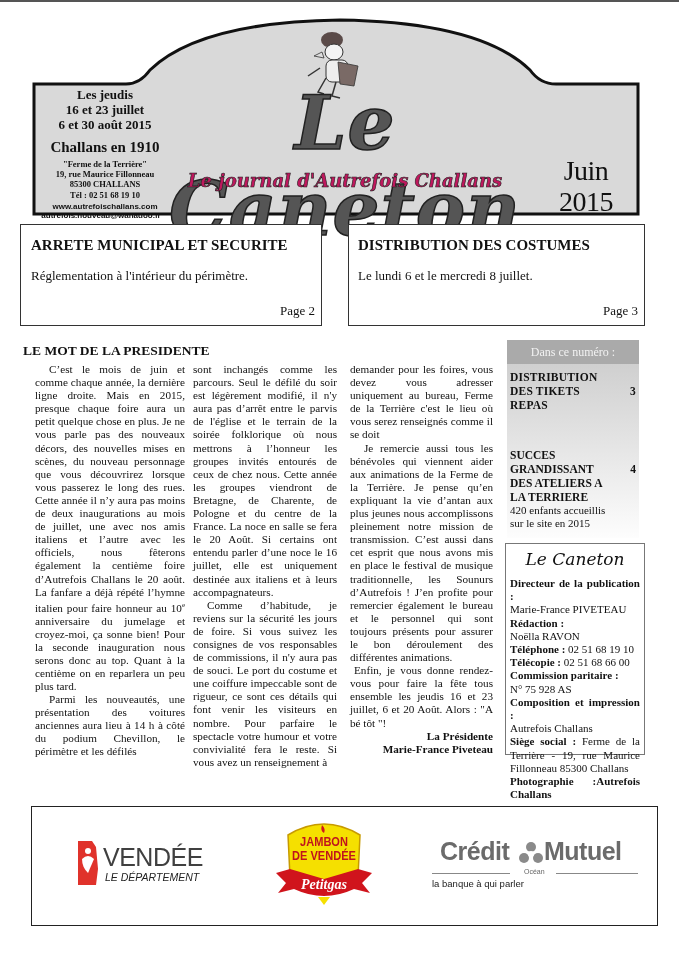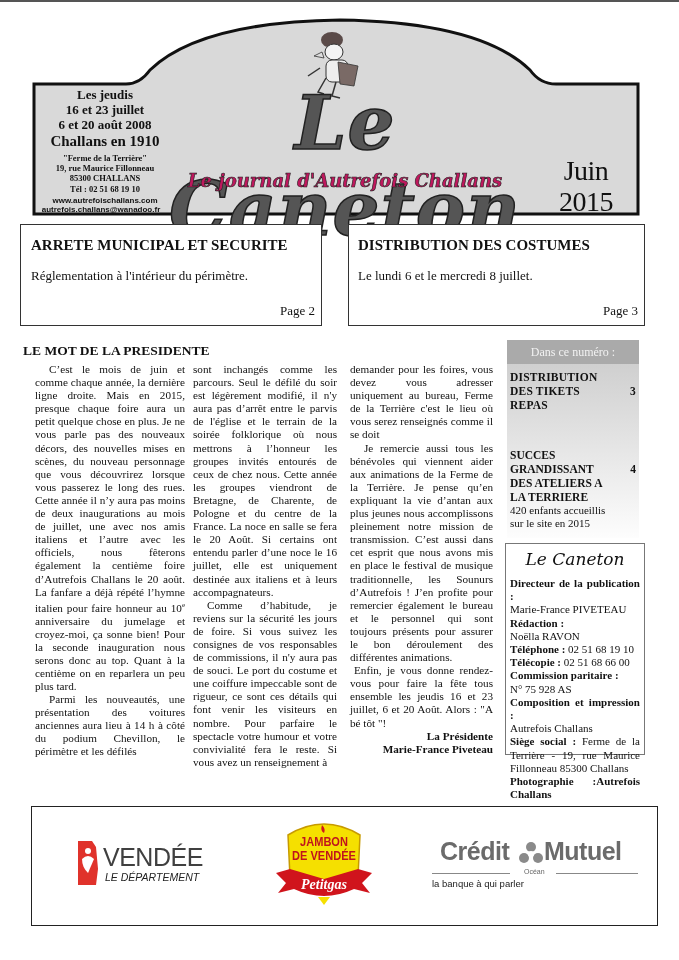--- a/index.html
+++ b/index.html
@@ -4,21 +4,21 @@
 <style>
   html, body { margin:0; padding:0; }
   body { width:679px; height:960px; background:#fff; position:relative; overflow:hidden;
          font-family:"Liberation Serif", "DejaVu Serif", serif; color:#111; }
   .abs { position:absolute; }
 
   
   #header-plaque { position:absolute; left:0; top:0; width:679px; height:220px; }
   .hdr-left { position:absolute; left:34px; top:88px; width:142px; text-align:center; line-height:1.15; }
   .hdr-left .l1 { font-size:13px; font-weight:bold; }
-  .hdr-left .city { font-size:15px; font-weight:bold; }
+  .hdr-left .city { font-size:15px; font-weight:bold; margin-top:6px; }
   .hdr-left .addr { font-size:8.5px; font-weight:bold; margin-top:3px; line-height:1.2; }
   .hdr-left .web { font-family:"Liberation Sans", sans-serif; font-size:8px; font-weight:bold; margin-top:2px; line-height:1.2; }
   .hdr-title { position:absolute; left:145px; top:80px; width:400px; text-align:center;
     font-family:"DejaVu Serif", serif; font-style:italic; font-weight:bold; font-size:74px; color:#555;
     letter-spacing:1px; -webkit-text-stroke:1.5px #222; }
   .hdr-sub { position:absolute; left:155px; top:170px; width:380px; text-align:center;
     font-family:"DejaVu Serif", serif; font-style:italic; font-weight:bold; font-size:18px; color:#be185d;
     -webkit-text-stroke:0.6px #222; }
   .hdr-right { position:absolute; left:540px; top:108px; width:92px; text-align:center; line-height:1.1; }
   .hdr-right .month { font-size:28px; letter-spacing:-0.5px;margin-top:48px; }
@@ -70,31 +70,31 @@
     <path d="M20,32 L40,36 L36,56 L22,54 Z" fill="#7a6a66" stroke="#333" stroke-width="0.8"></path>
     <path d="M8,48 L0,62 L6,64" fill="none" stroke="#333" stroke-width="1.5"></path>
     <path d="M18,52 L14,66 L22,68" fill="none" stroke="#333" stroke-width="1.5"></path>
     <path d="M2,38 L-10,46" stroke="#333" stroke-width="1.5"></path>
   </g>
 </svg>
 
 <div class="hdr-left">
   <div class="l1">Les jeudis</div>
   <div class="l1">16 et 23 juillet</div>
-  <div class="l1">6 et 20 août 2008</div>
+  <div class="l1">6 et 30 août 2015</div>
   <div class="city">Challans en 1910</div>
   <div class="addr">
     <div>"Ferme de la Terrière"</div>
     <div>19, rue Maurice Fillonneau</div>
     <div>85300 CHALLANS</div>
     <div>Tél : 02 51 68 19 10</div>
   </div>
   <div class="web">
     <div>www.autrefoischallans.com</div>
-    <div style="margin-left:-8px;">autrefois.challans@wanadoo.fr</div>
+    <div style="margin-left:-8px;">autrefois.nouveau@wanadoo.fr</div>
   </div>
 </div>
 
 <div class="hdr-title">Le Caneton</div>
 <div class="hdr-sub">Le journal d'Autrefois Challans</div>
 
 <div class="hdr-right">
   <div class="month">Juin 2015</div>
   <div class="next">Prochaine parution</div>
   <div class="next" style="margin-top:0">Octobre 2015</div>

